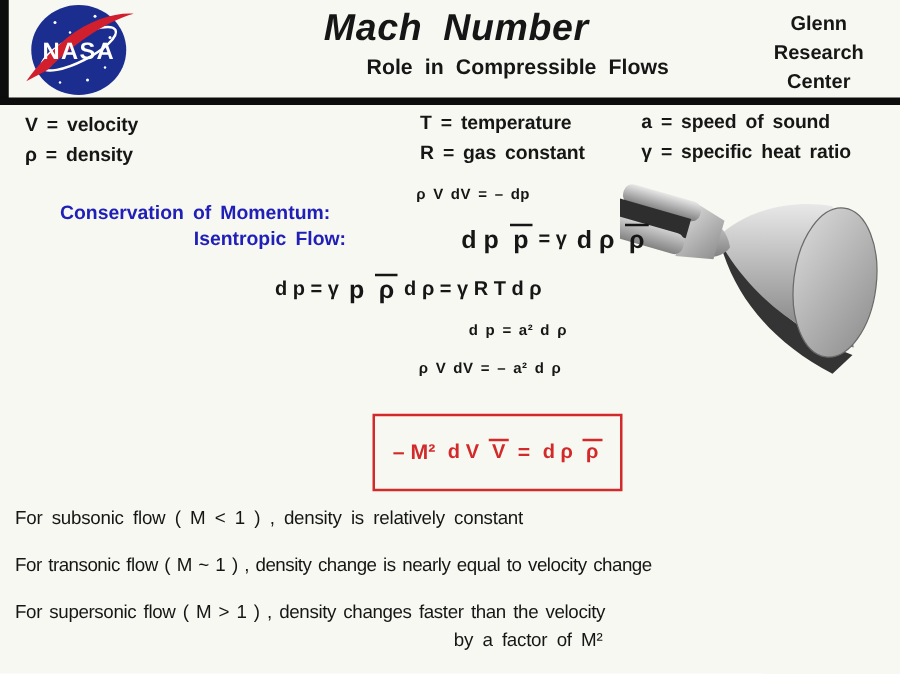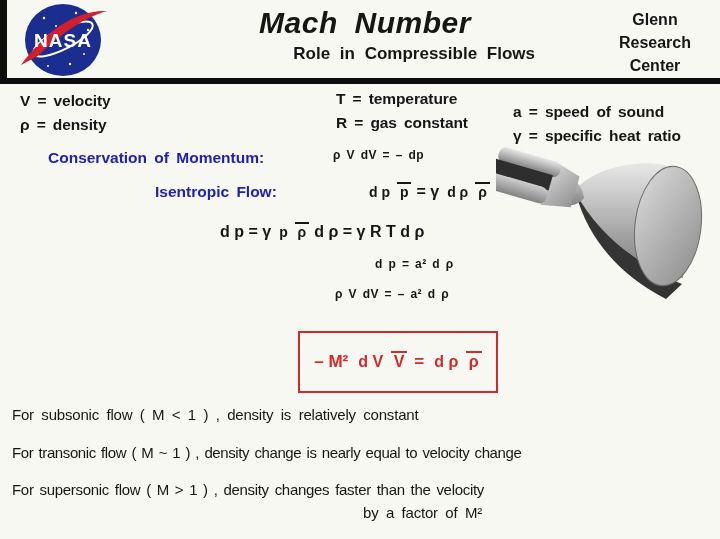--- a/index.html
+++ b/index.html
@@ -30,21 +30,21 @@
   
   .defs{font-size:15.5px;font-weight:bold;line-height:23.5px;
         word-spacing:3px;letter-spacing:-0.1px;white-space:nowrap;}
   
   .eq-label{color:var(--blue);font-size:15.5px;font-weight:bold;
             word-spacing:3px;white-space:nowrap;}
   .eq{font-size:12px;font-weight:bold;letter-spacing:0.4px;
       word-spacing:2px;white-space:nowrap;}
   .eqflex{display:flex;align-items:center;gap:5px;
           font-size:16px;font-weight:bold;white-space:nowrap;}
-  .frac{display:inline-block;text-align:center;font-size:14px;line-height:17px;}
+  .frac{display:inline-block;text-align:center;font-size:20px;line-height:17px;}
   .frac .den{border-top:2px solid currentColor;padding:0 3px;}
   .frac .num{padding:0 3px;}
   .hbox{
     left:298px;top:331px;width:196px;height:58px;
     border:2px solid var(--red);color:var(--red);
     display:flex;align-items:center;justify-content:center;gap:7px;
     font-size:17px;font-weight:bold;background:transparent;
   }
   .hbox .frac{font-size:16px;line-height:18px;}
   
@@ -89,21 +89,21 @@
   <div class="abs rule"></div>
 
   <div class="abs defs" style="left:20px;top:89px;">
     <div>V = velocity</div>
     <div>ρ = density</div>
   </div>
   <div class="abs defs" style="left:336px;top:87px;">
     <div>T = temperature</div>
     <div>R = gas constant</div>
   </div>
-  <div class="abs defs" style="left:513px;top:100px;">
+  <div class="abs defs" style="left:513px;top:86px;">
     <div>a = speed of sound</div>
     <div>γ = specific heat ratio</div>
   </div>
 
   <svg class="abs" style="left:496px;top:142px;" width="212" height="162" viewBox="0 0 212 162">
     <defs>
       <linearGradient id="ng1" x1="0" y1="0" x2="0" y2="1">
         <stop offset="0" stop-color="#e8e8e8"></stop>
           <stop offset="1" stop-color="#7a7a7a"></stop>
       </linearGradient>
@@ -126,21 +126,21 @@
     <path d="M60,32 C76,32 86,42 88,56 C82,64 70,66 58,60 Z" fill="url(#ng3)"></path>
 
     <g transform="rotate(16 30 40)">
       <path d="M52,12 L80,20 L80,52 L50,58 Z" fill="url(#ng2)"></path>
       <rect x="-4" y="12" width="64" height="16" rx="7" fill="url(#ng1)"></rect>
       <rect x="-6" y="26" width="60" height="16" fill="#2e2e2e"></rect>
       <rect x="-8" y="40" width="62" height="17" rx="7" fill="url(#ng3)"></rect>
     </g>
   </svg>
 
-  <div class="abs eq-label" style="left:48px;top:149px;">Conservation of Momentum:</div>
+  <div class="abs eq-label" style="left:48px;top:162px;">Conservation of Momentum:</div>
   <div class="abs eq" style="left:333px;top:148px;">ρ V dV = – dp</div>
 
   <div class="abs eq-label" style="left:155px;top:183px;">Isentropic Flow:</div>
   <div class="abs eqflex" style="left:366px;top:169px;height:46px;">
     <span class="frac">
       <span class="num">d p</span>
       <span class="den">p</span>
     </span>
     <span>= γ</span>
     <span class="frac">

